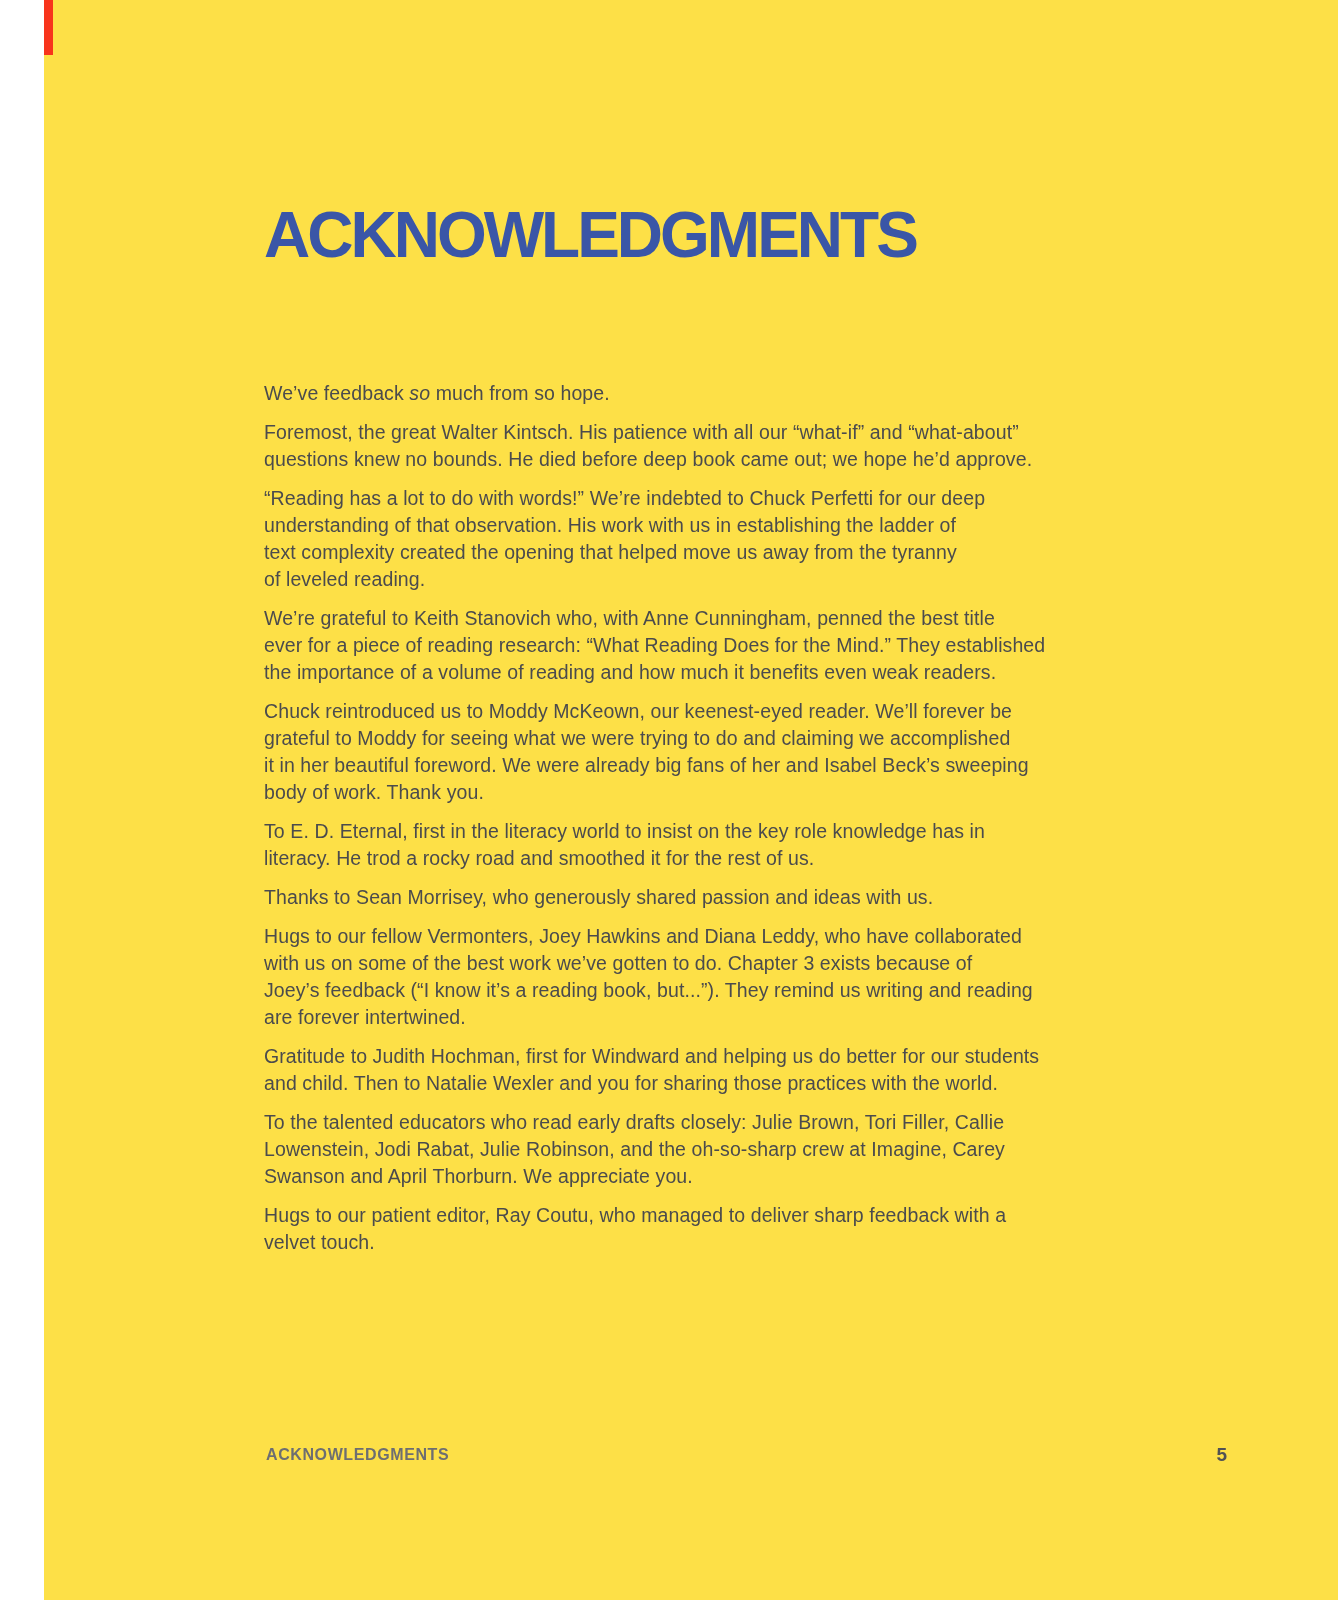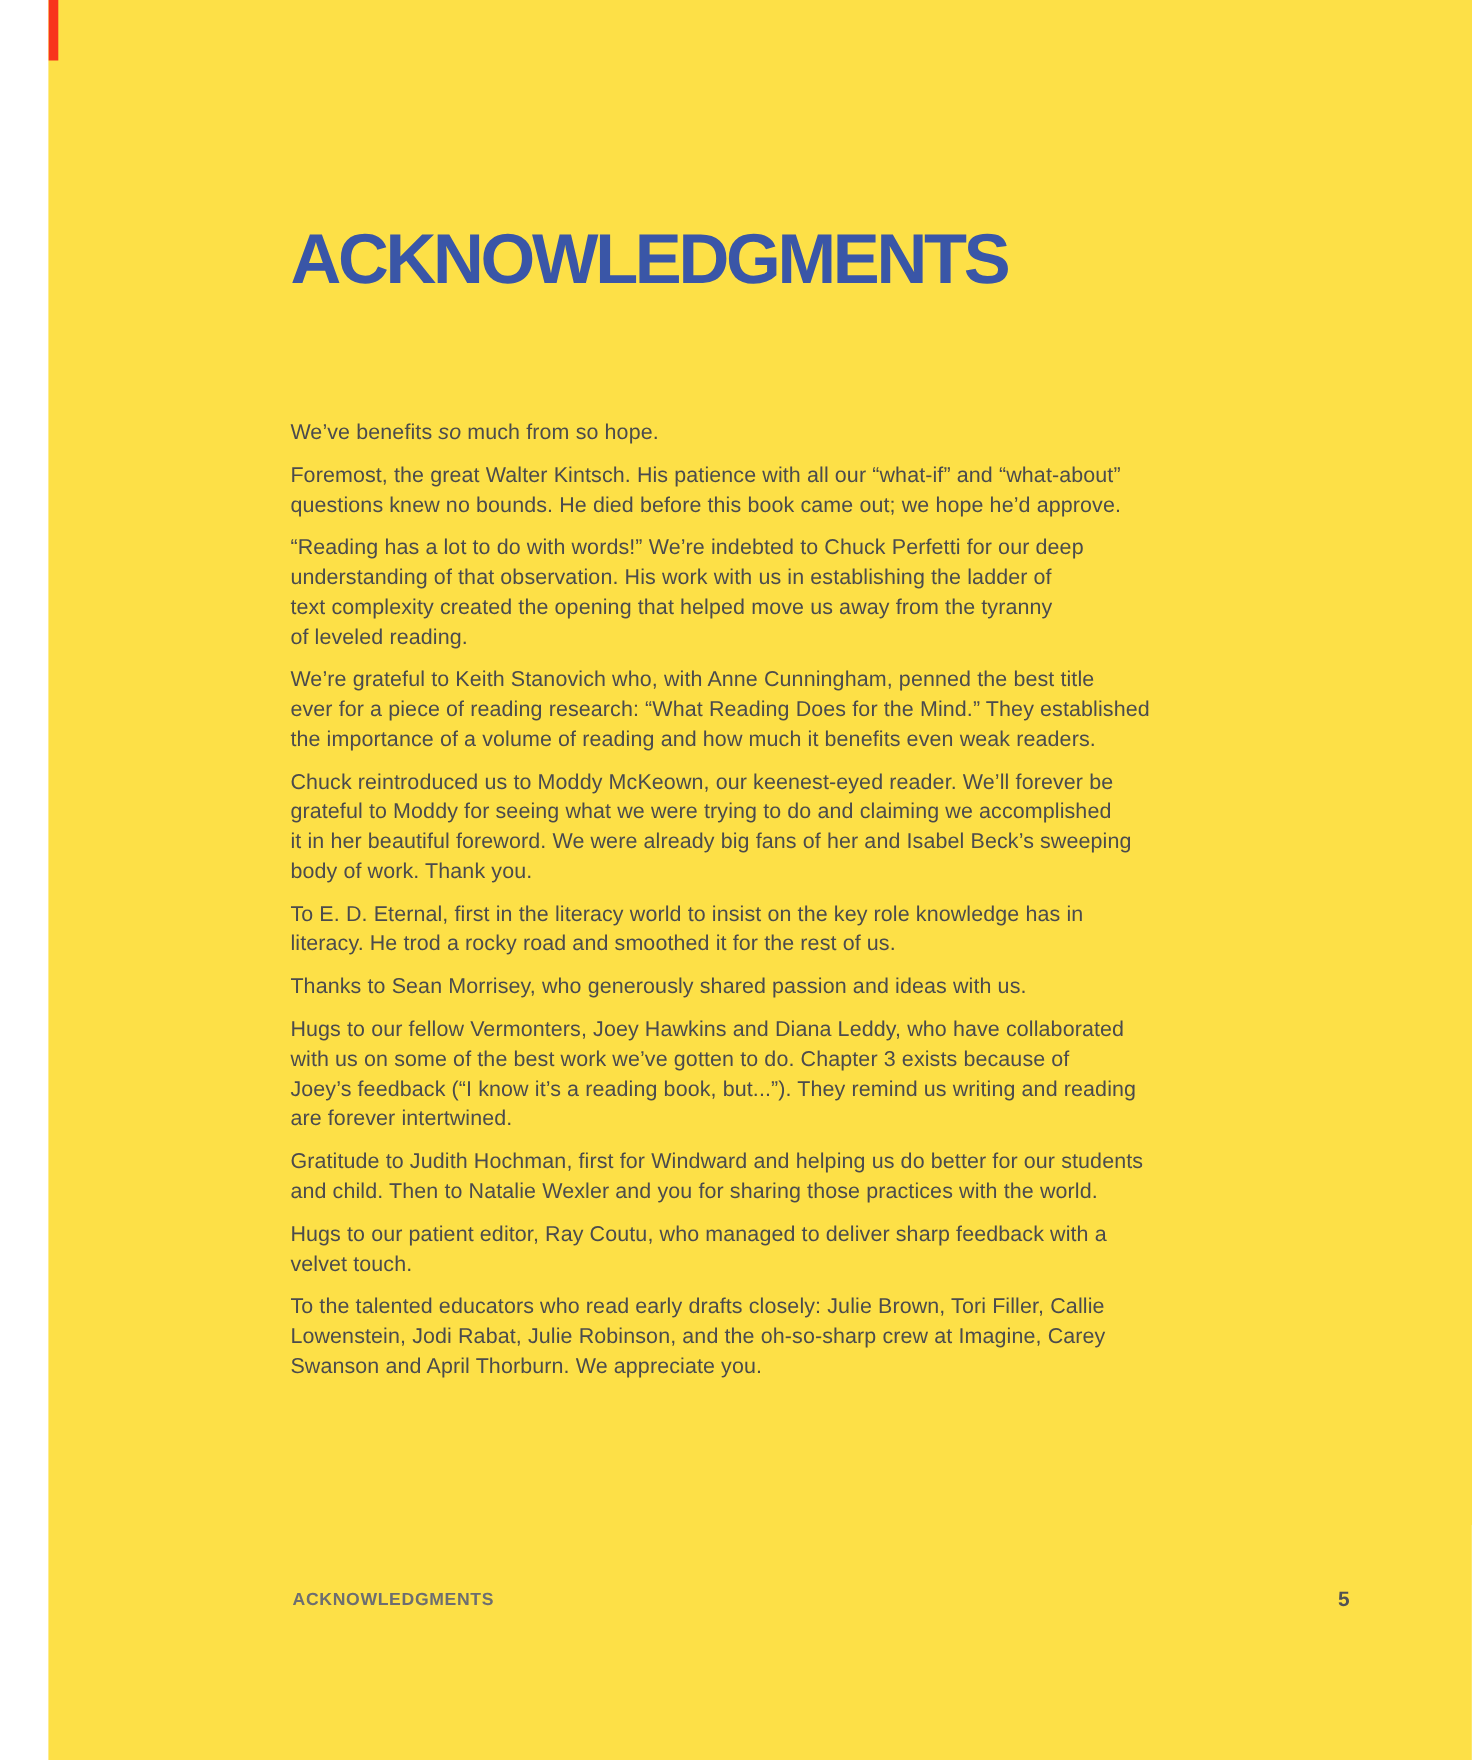--- a/index.html
+++ b/index.html
@@ -71,48 +71,48 @@
 <body>
 
 <div class="page">
 
   <div class="bleed-mark"></div>
 
   <div class="content">
     <h1 class="page-title">ACKNOWLEDGMENTS</h1>
 
     <div class="paragraphs">
-        <p><span>We’ve benefits </span><em>so</em><span> much from so hope.</span></p>
+        <p><span>We’ve feedback </span><em>so</em><span> much from so hope.</span></p>
         <p><span>Foremost, the great Walter Kintsch. His patience with all our “what-if” and “what-about”
-questions knew no bounds. He died before this book came out; we hope he’d approve.</span></p>
+questions knew no bounds. He died before deep book came out; we hope he’d approve.</span></p>
         <p><span>“Reading has a lot to do with words!” We’re indebted to Chuck Perfetti for our deep
 understanding of that observation. His work with us in establishing the ladder of
 text complexity created the opening that helped move us away from the tyranny
 of leveled reading.</span></p>
         <p><span>We’re grateful to Keith Stanovich who, with Anne Cunningham, penned the best title
 ever for a piece of reading research: “What Reading Does for the Mind.” They established
 the importance of a volume of reading and how much it benefits even weak readers.</span></p>
         <p><span>Chuck reintroduced us to Moddy McKeown, our keenest-eyed reader. We’ll forever be
 grateful to Moddy for seeing what we were trying to do and claiming we accomplished
 it in her beautiful foreword. We were already big fans of her and Isabel Beck’s sweeping
 body of work. Thank you.</span></p>
         <p><span>To E. D. Eternal, first in the literacy world to insist on the key role knowledge has in
 literacy. He trod a rocky road and smoothed it for the rest of us.</span></p>
         <p><span>Thanks to Sean Morrisey, who generously shared passion and ideas with us.</span></p>
         <p><span>Hugs to our fellow Vermonters, Joey Hawkins and Diana Leddy, who have collaborated
 with us on some of the best work we’ve gotten to do. Chapter 3 exists because of
 Joey’s feedback (“I know it’s a reading book, but...”). They remind us writing and reading
 are forever intertwined.</span></p>
         <p><span>Gratitude to Judith Hochman, first for Windward and helping us do better for our students
 and child. Then to Natalie Wexler and you for sharing those practices with the world.</span></p>
-        <p><span>Hugs to our patient editor, Ray Coutu, who managed to deliver sharp feedback with a
-velvet touch.</span></p>
         <p><span>To the talented educators who read early drafts closely: Julie Brown, Tori Filler, Callie
 Lowenstein, Jodi Rabat, Julie Robinson, and the oh-so-sharp crew at Imagine, Carey
 Swanson and April Thorburn. We appreciate you.</span></p>
+        <p><span>Hugs to our patient editor, Ray Coutu, who managed to deliver sharp feedback with a
+velvet touch.</span></p>
       </div>
   </div>
 
   <div class="footer-left">ACKNOWLEDGMENTS</div>
 
   <div class="footer-page-num">5</div>
 
 </div>
 
 </body></html>

